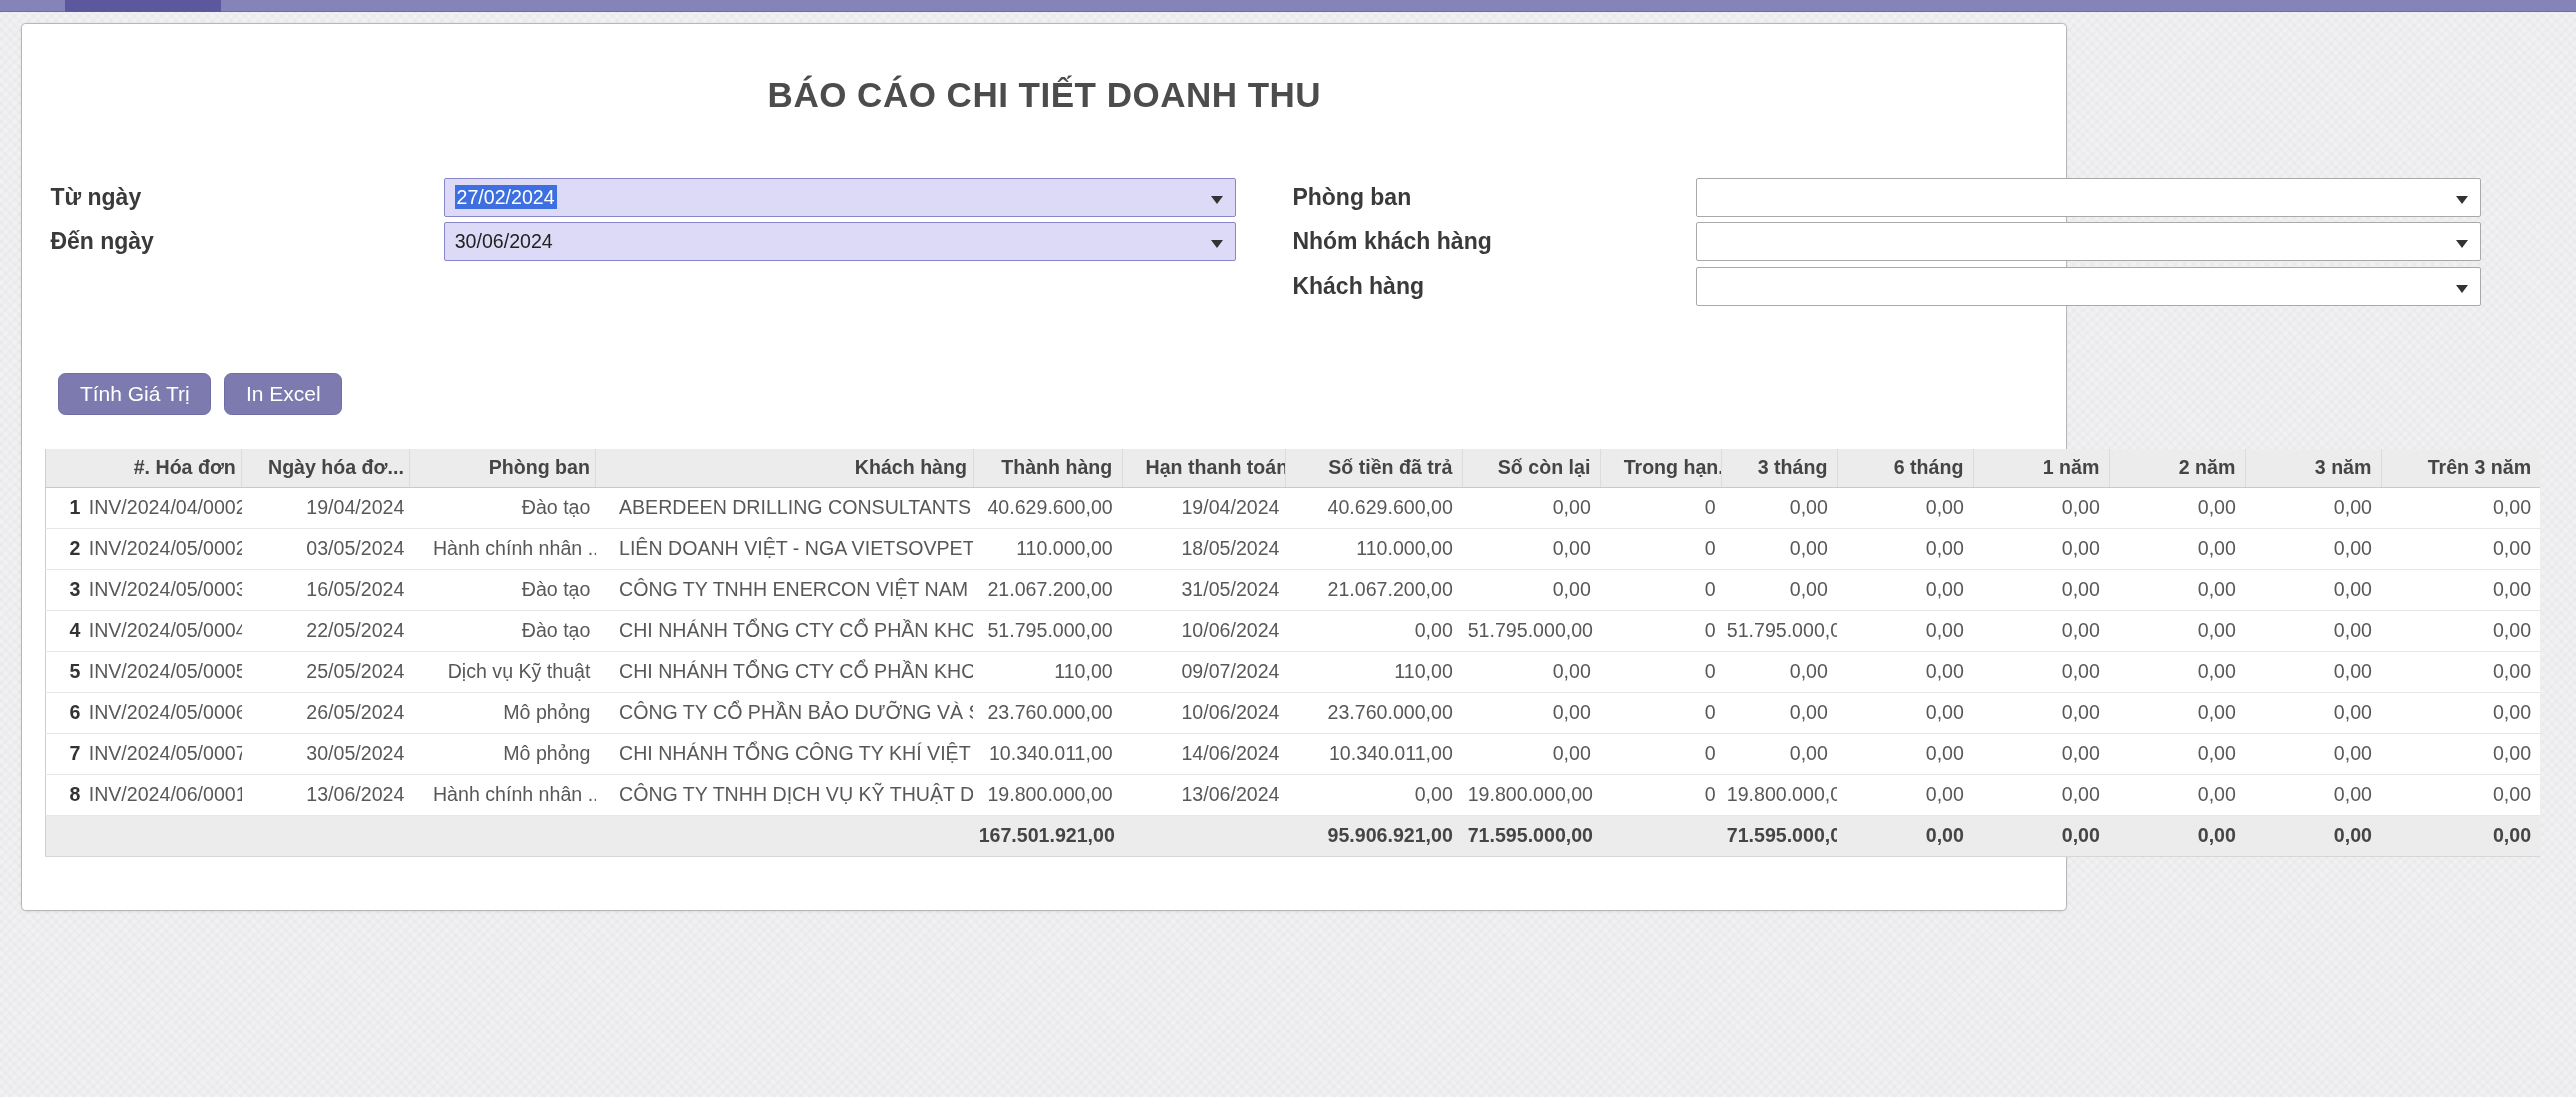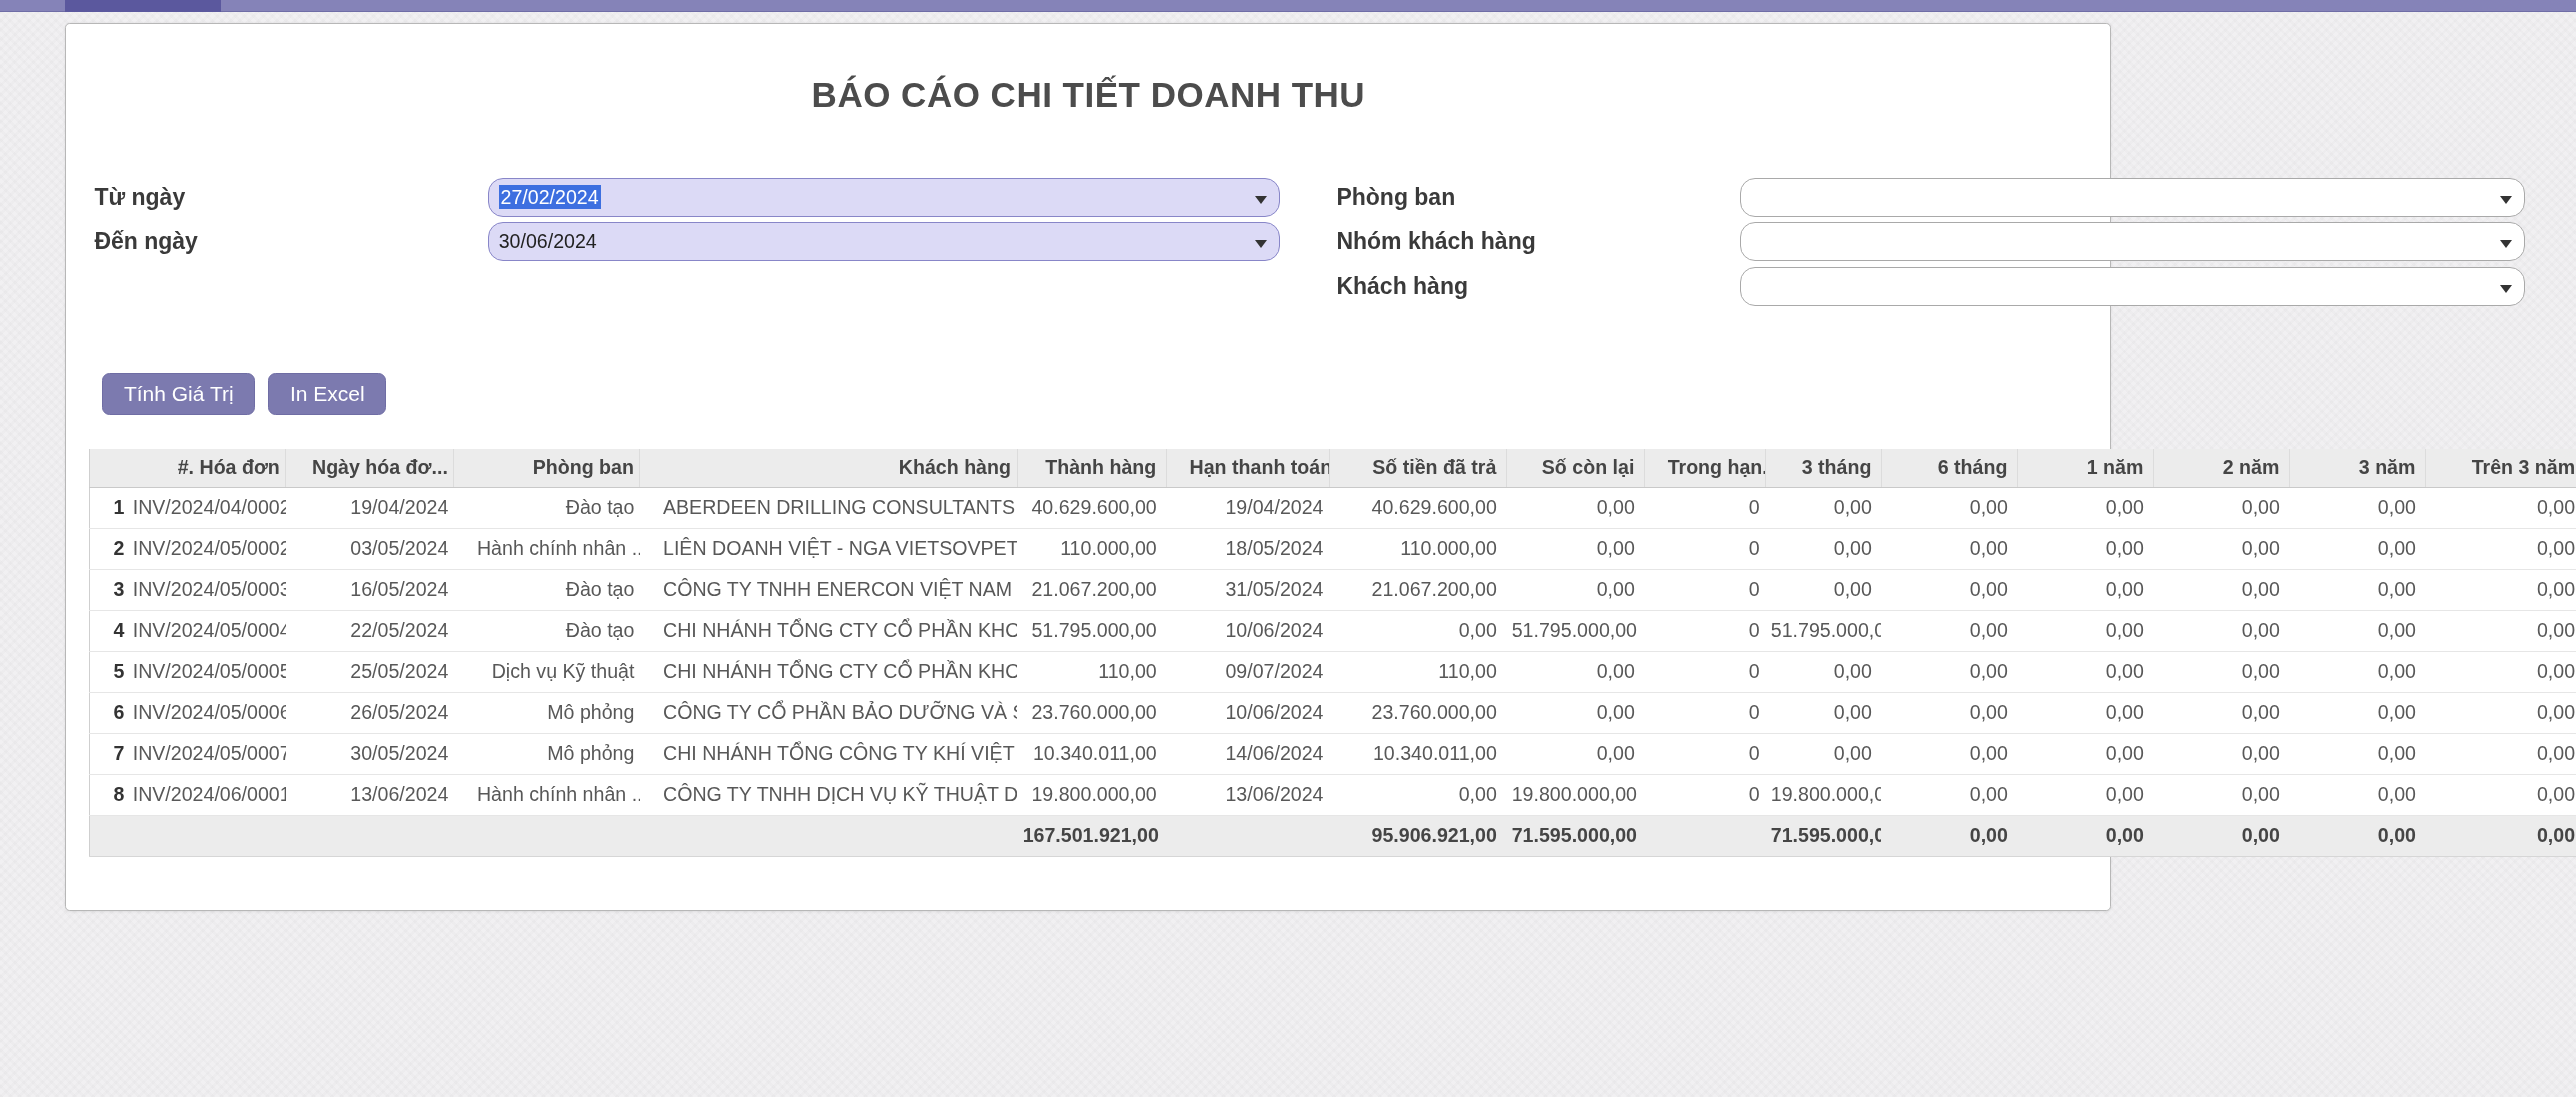--- a/index.html
+++ b/index.html
@@ -30,39 +30,38 @@
   }
 
   
   .card {
     position: absolute; left: 21.4px; top: 23px;
     width: 2046px; height: 888px;
     background: #ffffff;
     border: 0.9px solid #b7b7b7;
     border-radius: 4.7px;
     box-shadow: 0 0.9px 2.8px rgba(0,0,0,0.08);
-    margin-left: 44px;
   }
 
   .page-title {
     position: absolute; left: 0; top: 51px; width: 100%;
     text-align: center;
     font-size: 35px; font-weight: bold;
     color: #4c4c4c; letter-spacing: 0.5px;
   }
 
   .form-label {
     position: absolute;
     font-size: 23px; font-weight: bold; color: #3a3a3a;
     line-height: 39px; white-space: nowrap;
   }
 
   .combo {
     position: absolute; height: 39px;
-    border-radius: 15px;
+    border-radius: 2px;
     font-size: 19.6px; color: #222;
     line-height: 37px;
     padding: 0 32px 0 9.3px;
     white-space: nowrap; overflow: hidden;
     cursor: pointer;
   }
   .combo.lavender { background: #dcdaf6; border: 0.9px solid #8886c8; }
   .combo.white    { background: #ffffff; border: 0.9px solid #a9a9a9; }
   .combo .arrow {
     position: absolute; right: 12px; top: 17px;

